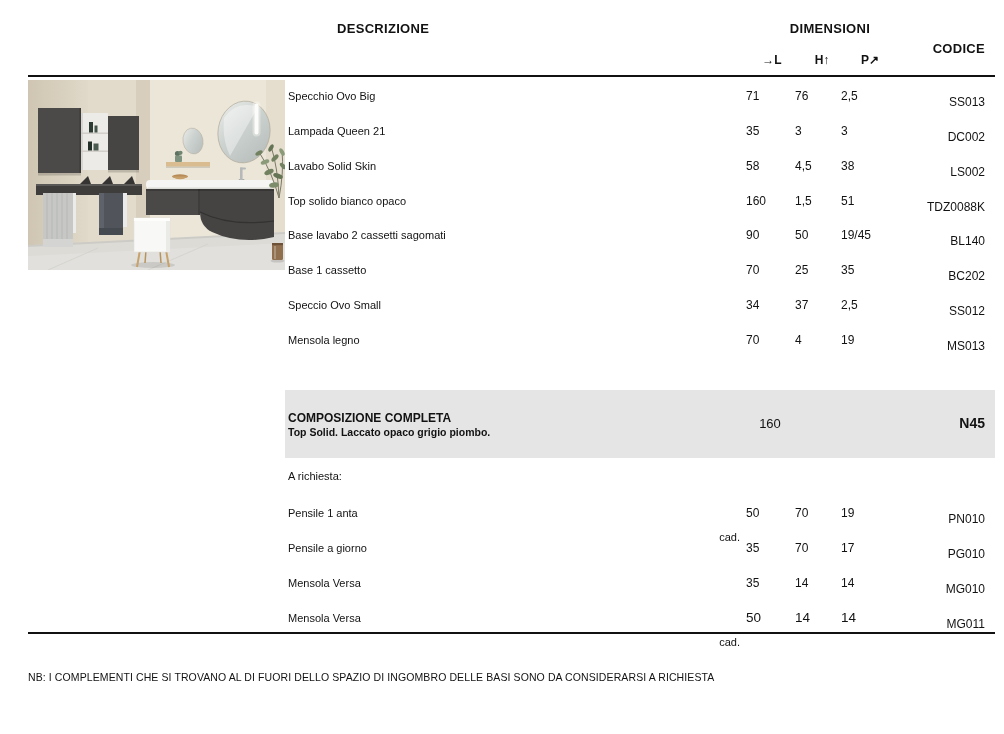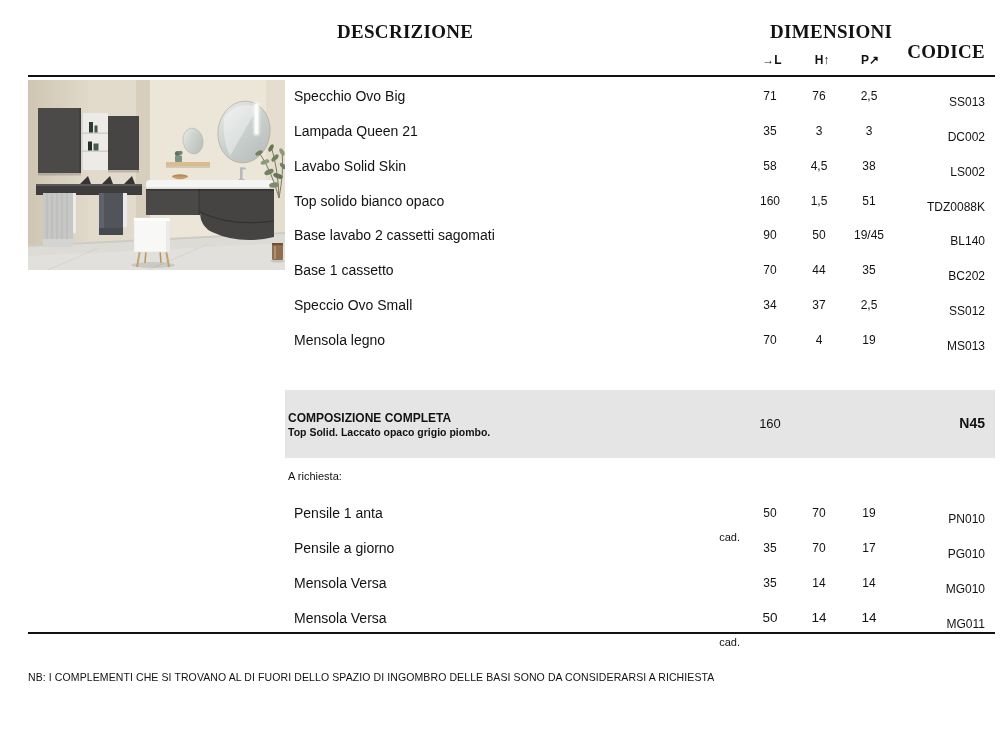--- a/index.html
+++ b/index.html
@@ -4,41 +4,41 @@
 <style>
   * { margin:0; padding:0; box-sizing:border-box; }
   html,body { background:#ffffff; }
   body { font-family:"Liberation Sans", sans-serif; color:#121212; }
   .page { position:relative; width:1004px; height:734px; background:#fff; overflow:hidden; }
 
   .rule { position:absolute; left:28px; width:967px; height:2px; background:#111; }
   .rule-top { top:75px; }
   .rule-bottom { top:632px; }
 
-  .col-header { position:absolute; top:21px; font-size:19px; font-weight:700; letter-spacing:.3px; white-space:nowrap;font-family:Liberation Serif, serif; }
+  .col-header { position:absolute; top:21px; font-size:13px; font-weight:700; letter-spacing:.3px; white-space:nowrap; }
   .h-desc { left:337px; }
   .h-dim  { left:770px; width:120px; text-align:center; }
   .h-cod  { right:19px; text-align:right;margin-top:20px; }
 
   .sub-header { position:absolute; top:53px; font-size:12px; font-weight:700; text-align:center; white-space:nowrap; }
   .s-l { left:748px; width:48px; }
   .s-h { left:798px; width:48px; }
   .s-p { left:846px; width:48px; }
 
   .photo { position:absolute; left:28px; top:80px; width:257px; height:190px; }
   .photo svg { display:block; }
 
   .rows { position:absolute; left:285px; width:710px; }
   .rows-main { top:79px; }
   .rows-request { top:495px; }
   .row { position:relative; height:34.75px; display:flex; align-items:center; }
   .rows-request .row { height:35px; }
-  .c-desc { padding-left:9px; font-size:14px; white-space:nowrap; }
+  .c-desc { padding-left:3px; font-size:11px; white-space:nowrap; }
   .c-unit { position:absolute; right:255px; font-size:11px;margin-top:48px; }
-  .c-l, .c-h, .c-p { position:absolute; font-size:12px; text-align:center; }
+  .c-l, .c-h, .c-p { position:absolute; font-size:12px; }
   .c-l { left:461px; width:48px; }
   .c-h { left:510px; width:48px; }
   .c-p { left:556px; width:56px; }
   .c-code { position:absolute; right:10px; width:120px; font-size:12px; text-align:right;margin-top:12px; }
   .rows-request .row:last-child .c-l,
   .rows-request .row:last-child .c-h,
   .rows-request .row:last-child .c-p { font-size:13.5px; }
 
   .comp-band { position:absolute; left:285px; top:390px; width:710px; height:68px;
                background:#e5e5e5; }
@@ -225,21 +225,21 @@
     <div class="row">
       <span class="c-desc">Base lavabo 2 cassetti sagomati</span>
       <span class="c-l">90</span>
       <span class="c-h">50</span>
       <span class="c-p">19/45</span>
       <span class="c-code">BL140</span>
     </div>
     <div class="row">
       <span class="c-desc">Base 1 cassetto</span>
       <span class="c-l">70</span>
-      <span class="c-h">44</span>
+      <span class="c-h">25</span>
       <span class="c-p">35</span>
       <span class="c-code">BC202</span>
     </div>
     <div class="row">
       <span class="c-desc">Speccio Ovo Small</span>
       <span class="c-l">34</span>
       <span class="c-h">37</span>
       <span class="c-p">2,5</span>
       <span class="c-code">SS012</span>
     </div>

